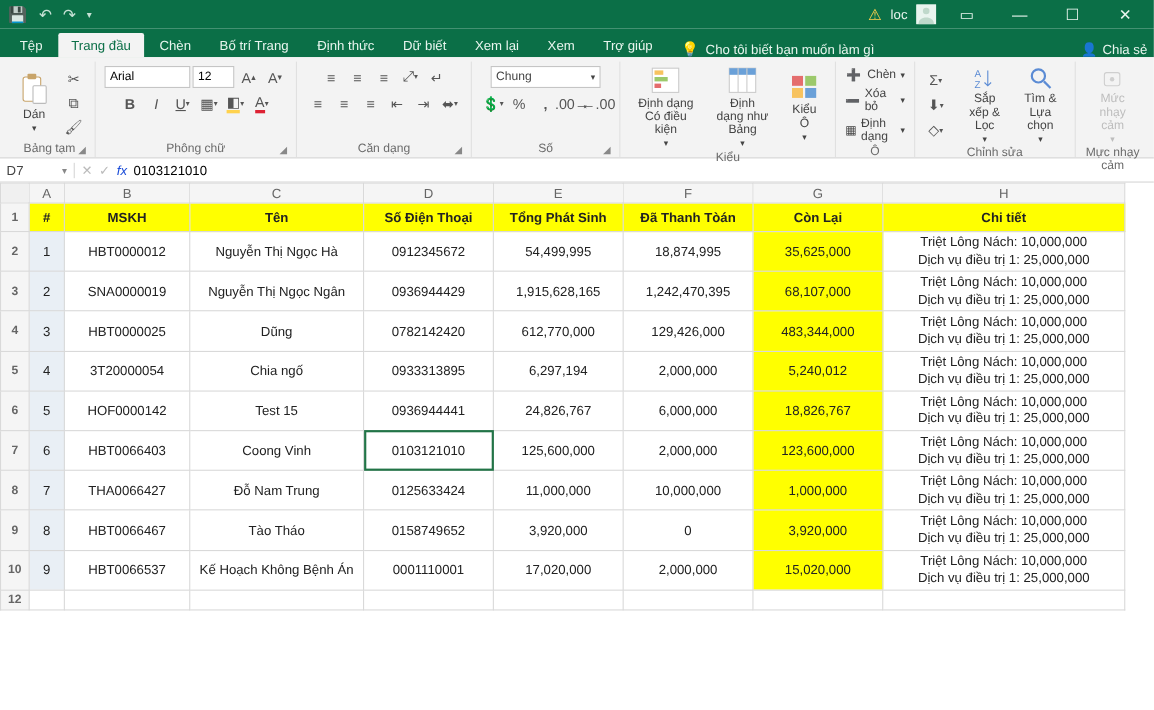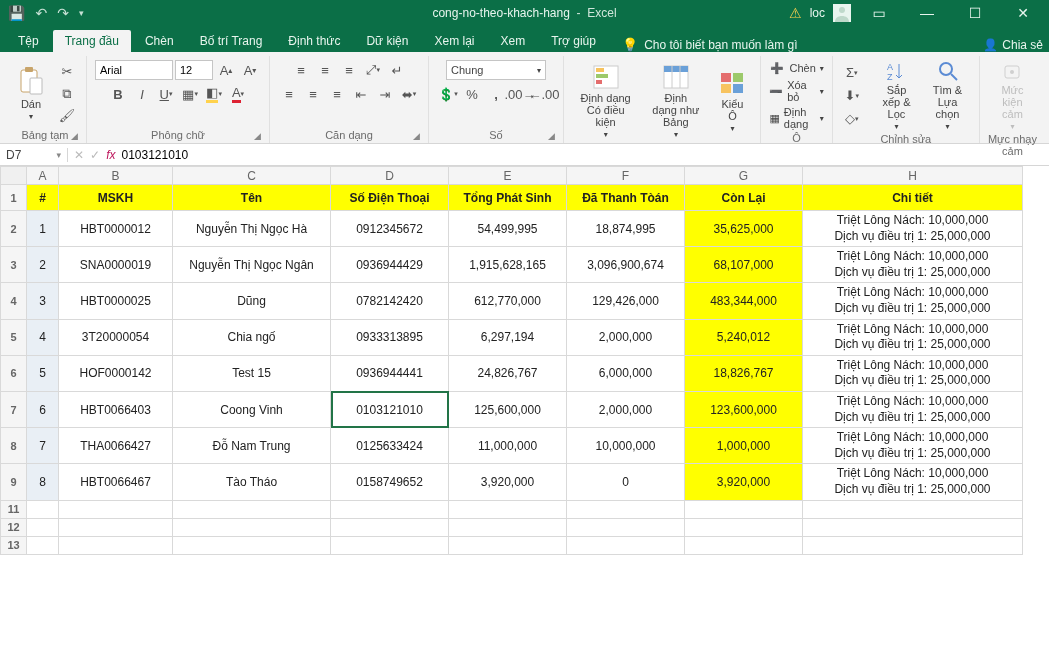--- a/index.html
+++ b/index.html
@@ -38,21 +38,21 @@
   .fontsize { width:38px; height:20px; border:1px solid #c5c5c5; background:#fff; font-size:11px; padding:0 4px; }
   .dropdown { width:100px; height:20px; border:1px solid #c5c5c5; background:#fff; font-size:11px; padding:0 4px; display:flex; align-items:center; justify-content:space-between; cursor:pointer;}
   .menuline { display:flex; align-items:center; gap:4px; font-size:11px; cursor:pointer; color:#444; }
   .menuline .ico { width:16px; height:16px; display:inline-flex; align-items:center; justify-content:center; }
   
   .formulabar { display:flex; align-items:center; height:22px; border-bottom:1px solid #d6d6d6; }
   .namebox { width:68px; border-right:1px solid #d6d6d6; padding:0 6px; font-size:12px; display:flex; align-items:center; justify-content:space-between; cursor:text; }
   .namebox .dd { font-size:9px; color:#888; }
   .fxarea { display:flex; align-items:center; gap:6px; padding:0 6px; flex:1; }
   .fxarea .xv { color:#bbb; font-size:12px; }
-  .fxarea .fx { font-style:italic; color:#be185d; }
+  .fxarea .fx { font-style:italic; color:#1d4ed8; }
   .fxinput { border:none; font-size:12px; flex:1; outline:none; }
   
   .sheet { position:relative; overflow:auto; height: calc(645px - 26px - 26px - 92px - 22px); }
   table.grid { border-collapse: collapse; table-layout: fixed; font-size:12px; color:#222; }
   table.grid th, table.grid td { border:1px solid #d9d9d9; }
   .colhdr th { background:#f5f5f5; font-weight:normal; font-size:12px; color:#666; height:18px; text-align:center; position:sticky; top:0; }
   .colhdr th:first-child { background:#f0f0f0; width:26px; }
   .rowhdr { background:#f5f5f5; text-align:center; font-size:11px; color:#666; width:26px; }
   .datacell { padding:2px 6px; height:36px; text-align:center; }
   .hdrcell { background:#ffff00; font-weight:bold; text-align:center; height:26px; }
@@ -65,25 +65,20 @@
 </head>
 <body>
 
 <div class="titlebar">
   <div class="qat">
     <span>💾</span>
     <span>↶</span>
     <span>↷</span>
     <span style="font-size:9px;">▾</span>
   </div>
-  <div class="title">
-    <span>cong-no-theo-khach-hang</span>
-    <span class="dim"> &nbsp;-&nbsp; </span>
-    <span class="dim">Excel</span>
-  </div>
   <div class="right">
     <span class="warn">⚠</span>
     <span>loc</span>
     <span class="acct">
       <svg width="18" height="18" viewBox="0 0 18 18">
           <rect width="18" height="18" fill="#e9f5ef"></rect>
           <circle cx="9" cy="6" r="3" fill="#bfd9cb"></circle>
           <path d="M2 18c0-4 3-6 7-6s7 2 7 6" fill="#bfd9cb"></path>
         </svg>
     </span>
@@ -93,21 +88,21 @@
     <span class="winbtn">✕</span>
   </div>
 </div>
 
 <div class="tabs" id="ribbon-tabs">
 <div class="tab">Tệp</div>
     <div class="tab active">Trang đầu</div>
     <div class="tab">Chèn</div>
     <div class="tab">Bố trí Trang</div>
     <div class="tab">Định thức</div>
-    <div class="tab">Dữ kiện</div>
+    <div class="tab">Dữ biết</div>
     <div class="tab">Xem lại</div>
     <div class="tab">Xem</div>
     <div class="tab">Trợ giúp</div>
     <div class="hint">
       <span class="bulb">💡</span>
       <span>Cho tôi biết bạn muốn làm gì</span>
     </div>
     <div class="share"><span>👤</span> Chia sẻ</div>
   </div>
 
@@ -232,20 +227,21 @@
         <svg width="28" height="26">
             <rect x="3" y="3" width="10" height="9" fill="#e46d6d"></rect>
             <rect x="15" y="3" width="10" height="9" fill="#9cc96b"></rect>
             <rect x="3" y="14" width="10" height="9" fill="#f7c35f"></rect>
             <rect x="15" y="14" width="10" height="9" fill="#6aa0d8"></rect>
           </svg>
         <span>Kiểu Ô</span>
           <span style="font-size:8px">▾</span>
       </div>
     </div>
+    <div class="lbl"><span>Kiểu</span></div>
   </div>
 
   <div class="group">
     <div class="body col" style="gap:3px; align-items:flex-start;">
       <div class="menuline">
           <span class="ico">➕</span>
           <span>Chèn</span> 
           <span style="font-size:8px">▾</span>
         </div>
       <div class="menuline">
@@ -290,21 +286,21 @@
     <div class="lbl"><span>Chỉnh sửa</span></div>
   </div>
 
   <div class="group" style="border-right:none;">
     <div class="body">
       <div class="big disabled">
         <svg width="22" height="22">
             <rect x="4" y="6" width="14" height="12" rx="2" fill="none" stroke="#cfcfcf"></rect>
             <circle cx="11" cy="12" r="2" fill="#cfcfcf"></circle>
           </svg>
-        <span>Mức kiện cảm</span>
+        <span>Mức nhạy cảm</span>
           <span style="font-size:8px">▾</span>
       </div>
     </div>
     <div class="lbl"><span>Mực nhạy cảm</span></div>
   </div>
 </div>
 
 <div class="formulabar">
   <div class="namebox">
       <span>D7</span>
@@ -365,21 +361,21 @@
           <td class="datacell yellowcell">35,625,000</td>
           <td class="datacell detailcell">Triệt Lông Nách: 10,000,000<br>Dịch vụ điều trị 1: 25,000,000</td>
         </tr>
         <tr>
           <th class="rowhdr">3</th>
           <td class="datacell numcol">2</td>
           <td class="datacell">SNA0000019</td>
           <td class="datacell">Nguyễn Thị Ngọc Ngân</td>
           <td class="datacell">0936944429</td>
           <td class="datacell">1,915,628,165</td>
-          <td class="datacell">3,096,900,674</td>
+          <td class="datacell">1,242,470,395</td>
           <td class="datacell yellowcell">68,107,000</td>
           <td class="datacell detailcell">Triệt Lông Nách: 10,000,000<br>Dịch vụ điều trị 1: 25,000,000</td>
         </tr>
         <tr>
           <th class="rowhdr">4</th>
           <td class="datacell numcol">3</td>
           <td class="datacell">HBT0000025</td>
           <td class="datacell">Dũng</td>
           <td class="datacell">0782142420</td>
           <td class="datacell">612,770,000</td>
@@ -436,43 +432,32 @@
           <td class="datacell numcol">8</td>
           <td class="datacell">HBT0066467</td>
           <td class="datacell">Tào Tháo</td>
           <td class="datacell">0158749652</td>
           <td class="datacell">3,920,000</td>
           <td class="datacell">0</td>
           <td class="datacell yellowcell">3,920,000</td>
           <td class="datacell detailcell">Triệt Lông Nách: 10,000,000<br>Dịch vụ điều trị 1: 25,000,000</td>
         </tr>
         <tr>
-          <th class="rowhdr">11</th>
-          <td class="datacell" style="height:18px;"></td>
-          <td class="datacell" style="height:18px;"></td>
-          <td class="datacell" style="height:18px;"></td>
-          <td class="datacell" style="height:18px;"></td>
-          <td class="datacell" style="height:18px;"></td>
-          <td class="datacell" style="height:18px;"></td>
-          <td class="datacell" style="height:18px;"></td>
-          <td class="datacell" style="height:18px;"></td>
+          <th class="rowhdr">10</th>
+          <td class="datacell numcol">9</td>
+          <td class="datacell">HBT0066537</td>
+          <td class="datacell">Kế Hoạch Không Bệnh Án</td>
+          <td class="datacell">0001110001</td>
+          <td class="datacell">17,020,000</td>
+          <td class="datacell">2,000,000</td>
+          <td class="datacell yellowcell">15,020,000</td>
+          <td class="datacell detailcell">Triệt Lông Nách: 10,000,000<br>Dịch vụ điều trị 1: 25,000,000</td>
         </tr>
         <tr>
           <th class="rowhdr">12</th>
-          <td class="datacell" style="height:18px;"></td>
-          <td class="datacell" style="height:18px;"></td>
-          <td class="datacell" style="height:18px;"></td>
-          <td class="datacell" style="height:18px;"></td>
-          <td class="datacell" style="height:18px;"></td>
-          <td class="datacell" style="height:18px;"></td>
-          <td class="datacell" style="height:18px;"></td>
-          <td class="datacell" style="height:18px;"></td>
-        </tr>
-        <tr>
-          <th class="rowhdr">13</th>
           <td class="datacell" style="height:18px;"></td>
           <td class="datacell" style="height:18px;"></td>
           <td class="datacell" style="height:18px;"></td>
           <td class="datacell" style="height:18px;"></td>
           <td class="datacell" style="height:18px;"></td>
           <td class="datacell" style="height:18px;"></td>
           <td class="datacell" style="height:18px;"></td>
           <td class="datacell" style="height:18px;"></td>
         </tr>
       </tbody>

